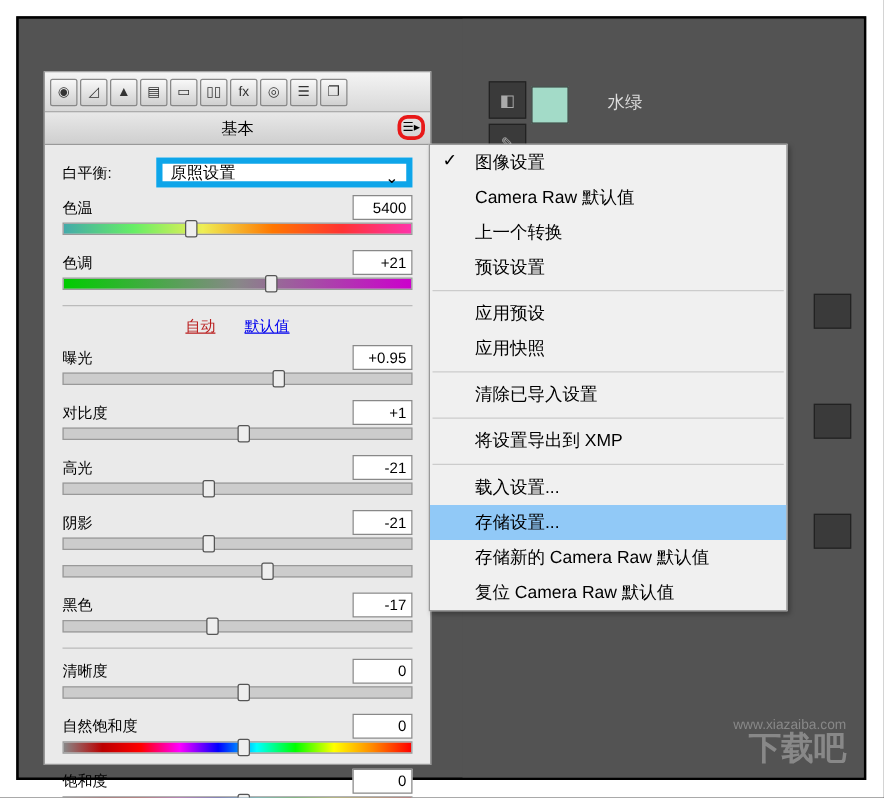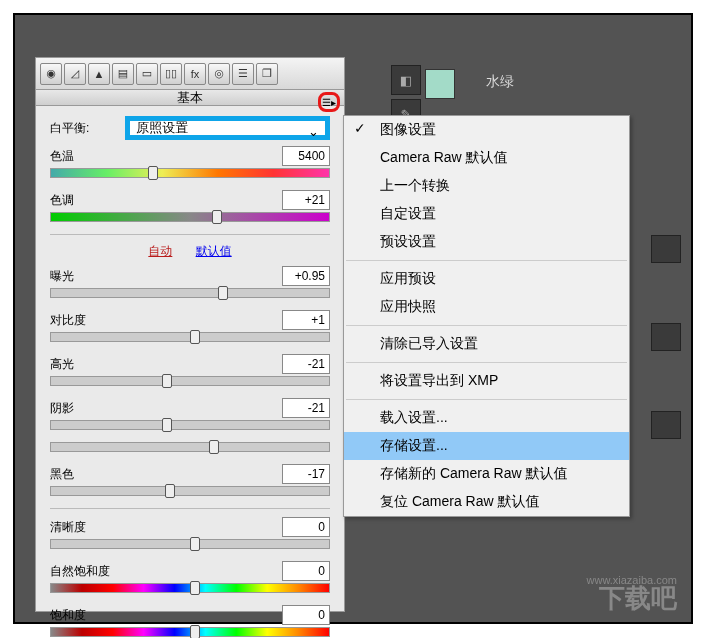--- a/index.html
+++ b/index.html
@@ -16,21 +16,21 @@
     .right-icon { width: 30px; height: 28px; background: #3a3a3a; border: 1px solid #222; margin-bottom: 60px; }
     
     
     .panel { position: absolute; left: 20px; top: 42px; width: 310px; height: 555px; background: #eaeaea; border: 1px solid #999; }
     
     
     .toolbar { height: 32px; background: linear-gradient(#f4f4f4,#d8d8d8); border-bottom: 1px solid #999; display: flex; align-items: center; padding: 0 4px; gap: 2px; }
     .tbtn { width: 22px; height: 22px; border: 1px solid #888; background: linear-gradient(#f8f8f8,#d0d0d0); border-radius: 2px; display: flex; align-items: center; justify-content: center; font-size: 11px; color: #333; }
     
     
-    .title-bar { height: 16px; background: linear-gradient(#e8e8e8,#cfcfcf); border-bottom: 1px solid #999; display: flex; align-items: center; justify-content: center; position: relative; }
+    .title-bar { height: 26px; background: linear-gradient(#e8e8e8,#cfcfcf); border-bottom: 1px solid #999; display: flex; align-items: center; justify-content: center; position: relative; }
     .title-text { font-size: 13px; }
     .flyout-btn { position: absolute; right: 4px; top: 2px; width: 22px; height: 20px; border: 3px solid #e81818; border-radius: 8px; display: flex; align-items: center; justify-content: center; font-size: 10px; }
     
     
     .pbody { padding: 10px 14px; }
     .row { display: flex; align-items: center; margin-bottom: 6px; gap: 28px; }
     .lbl { font-size: 12px; color: #000; }
     .dd { flex: 1; height: 24px; border: 5px solid #0ea5e9; background: #fff; margin-left: 8px; display: flex; align-items: center; padding: 0 6px; position: relative; }
     .dd::after { content: "⌄"; position: absolute; right: 6px; top: 3px; }
     
@@ -207,21 +207,20 @@
             <div class="thumb" style="left:50%"></div>
           </div>
       </div>
     </div>
   </div>
 
   <div class="menu">
     <div class="mitem"><span class="chk">✓</span><span>图像设置</span></div>
     <div class="mitem">Camera Raw 默认值</div>
     <div class="mitem">上一个转换</div>
-    <div class="mitem">自定设置</div>
     <div class="mitem">预设设置</div>
     <div class="msep"></div>
     <div class="mitem">应用预设</div>
     <div class="mitem">应用快照</div>
     <div class="msep"></div>
     <div class="mitem">清除已导入设置</div>
     <div class="msep"></div>
     <div class="mitem">将设置导出到 XMP</div>
     <div class="msep"></div>
     <div class="mitem">载入设置...</div>

